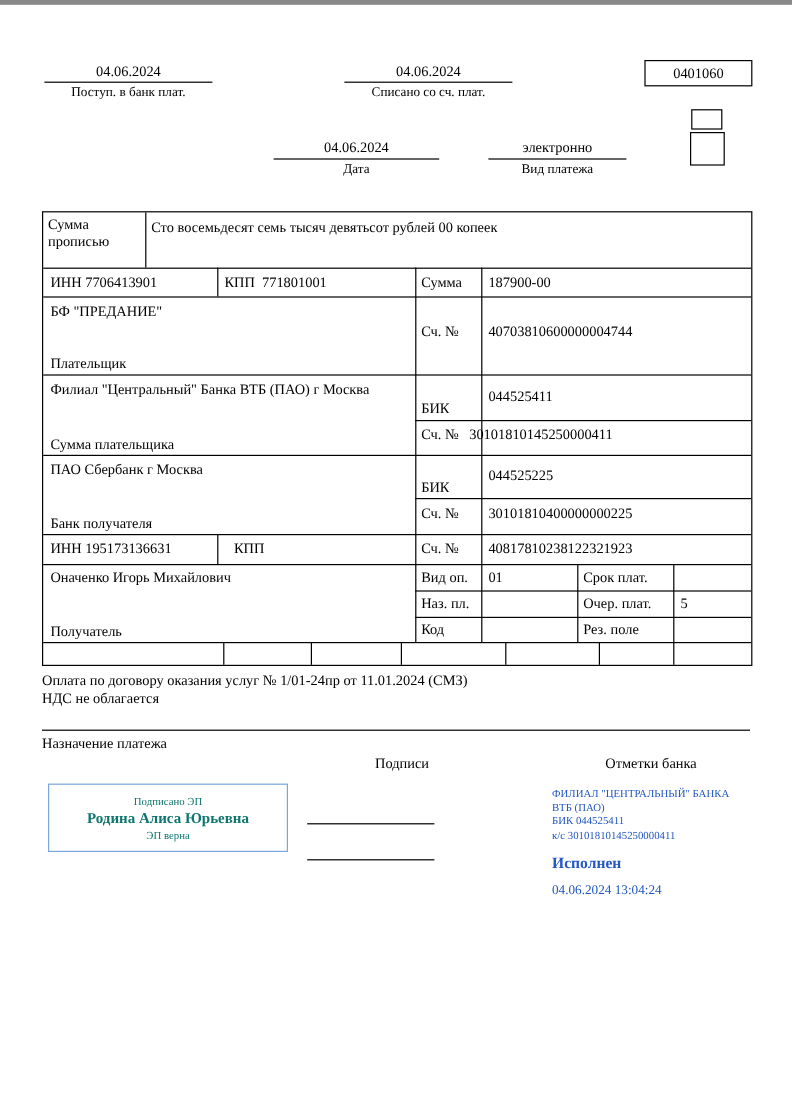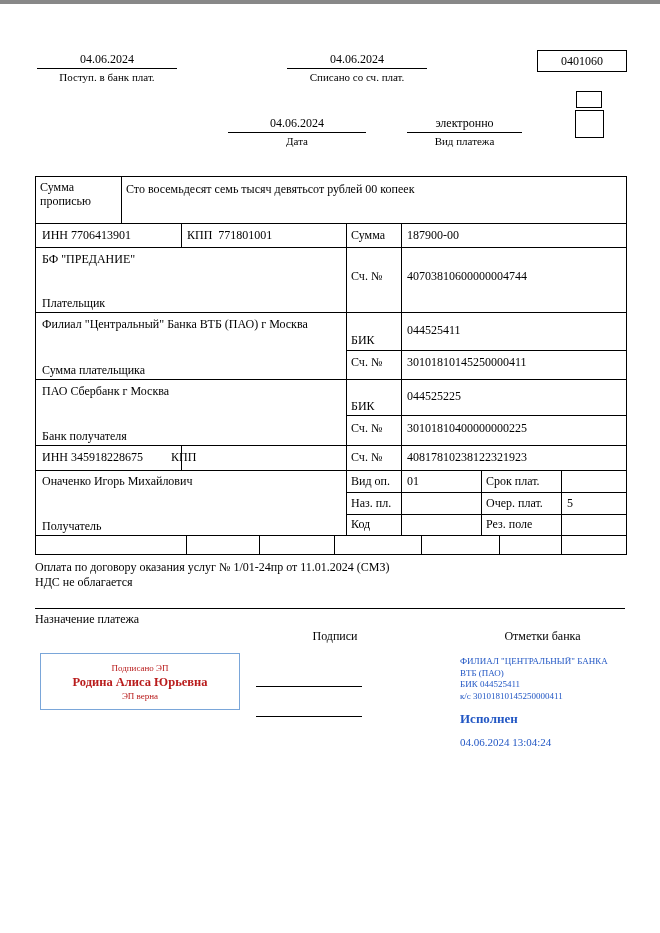--- a/index.html
+++ b/index.html
@@ -19,21 +19,21 @@
   .small{font-size:11px;}
   .uline{border-bottom:1px solid #000;height:16px;}
   .box{position:absolute;border:1px solid #000;box-sizing:border-box;text-align:center;}
   .tbl{position:absolute;left:35px;top:172px;width:590px;height:377px;border:1px solid #000;box-sizing:content-box;}
   .hl{position:absolute;height:1px;background:#000;}
   .vl{position:absolute;width:1px;background:#000;}
   .stampbox{
     position:absolute;left:40px;top:649px;width:200px;height:57px;
     border:1px solid #7aa6d9;box-sizing:border-box;
     display:flex;flex-direction:column;justify-content:center;align-items:center;
-    color:#b91c1c;
+    color:#0f766e;
   }
   .stampbox .sm{font-size:9px;line-height:12px;}
   .stampbox .nm{font-size:12.5px;font-weight:bold;line-height:16px;}
   .bankstamp{position:absolute;left:460px;top:652px;width:168px;color:#2257c4;}
   .bankstamp .ln{font-size:9px;line-height:11.5px;}
   .bankstamp .st{font-size:13px;font-weight:bold;margin-top:9px;}
   .bankstamp .dt{font-size:11px;margin-top:9px;}
   .sigline{position:absolute;height:1px;background:#000;width:106px;left:256px;}
 </style>
 </head>
@@ -111,31 +111,31 @@
     <div class="t" style="left:6px;top:75px;">БФ "ПРЕДАНИЕ"</div>
     <div class="t" style="left:6px;top:119px;">Плательщик</div>
     <div class="t" style="left:315px;top:92px;">Сч. №</div>
     <div class="t" style="left:371px;top:92px;">40703810600000004744</div>
 
     <div class="t" style="left:6px;top:140px;">Филиал "Центральный" Банка ВТБ (ПАО) г Москва</div>
     <div class="t" style="left:6px;top:186px;">Сумма плательщика</div>
     <div class="t" style="left:315px;top:156px;">БИК</div>
     <div class="t" style="left:371px;top:146px;">044525411</div>
     <div class="t" style="left:315px;top:178px;">Сч. №</div>
-    <div class="t" style="left:371px;top:178px;">30101810145250000411</div>
+    <div class="t" style="left:355px;top:178px;">30101810145250000411</div>
 
     <div class="t" style="left:6px;top:207px;">ПАО Сбербанк г Москва</div>
     <div class="t" style="left:6px;top:252px;">Банк получателя</div>
     <div class="t" style="left:315px;top:222px;">БИК</div>
     <div class="t" style="left:371px;top:212px;">044525225</div>
     <div class="t" style="left:315px;top:244px;">Сч. №</div>
     <div class="t" style="left:371px;top:244px;">30101810400000000225</div>
 
-    <div class="t" style="left:6px;top:268px;line-height:25px;">ИНН 345918228675</div>
-    <div class="t" style="left:135px;top:268px;line-height:25px;">КПП</div>
+    <div class="t" style="left:6px;top:268px;line-height:25px;">ИНН 195173136631</div>
+    <div class="t" style="left:159px;top:268px;line-height:25px;">КПП</div>
     <div class="t" style="left:315px;top:268px;line-height:25px;">Сч. №</div>
     <div class="t" style="left:371px;top:268px;line-height:25px;">40817810238122321923</div>
 
     <div class="t" style="left:6px;top:297px;">Оначенко Игорь Михайлович</div>
     <div class="t" style="left:6px;top:342px;">Получатель</div>
 
     <div class="t" style="left:315px;top:293px;line-height:22px;">Вид оп.</div>
     <div class="t" style="left:371px;top:293px;line-height:22px;">01</div>
     <div class="t" style="left:450px;top:293px;line-height:22px;">Срок плат.</div>
 

